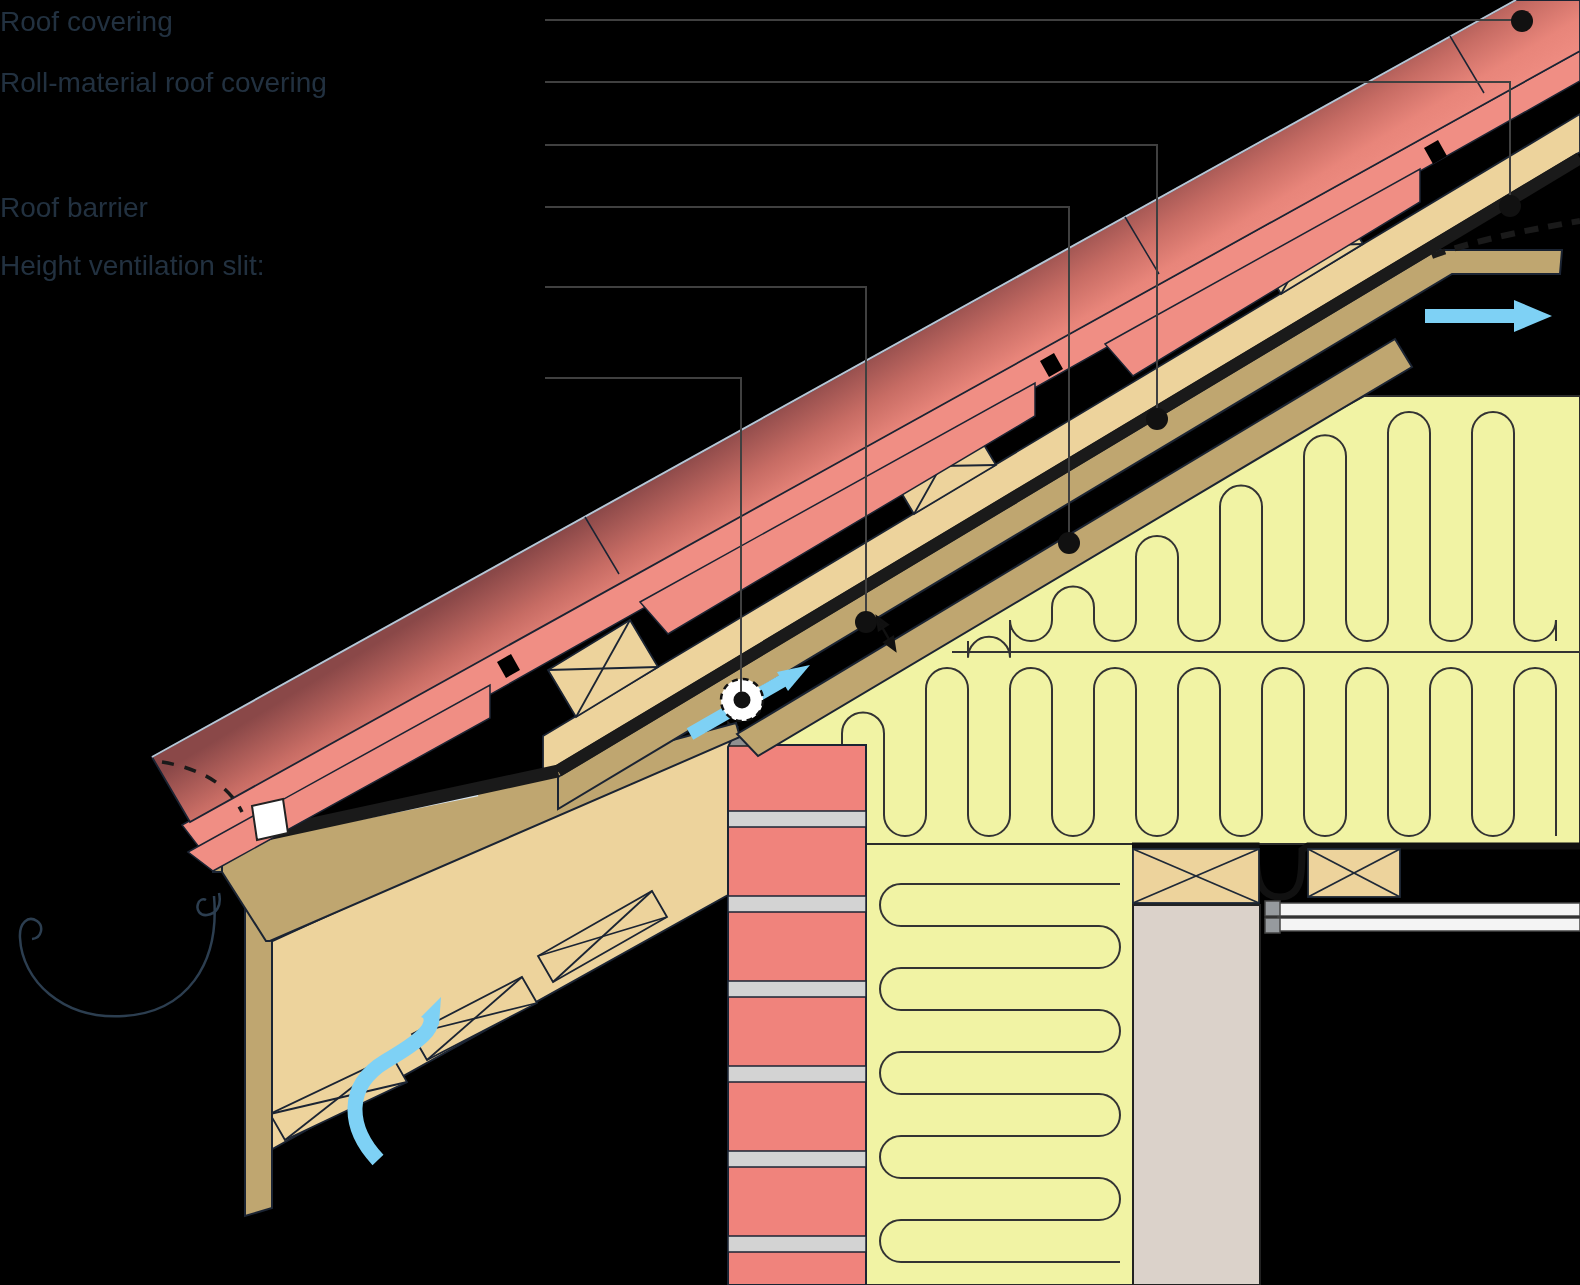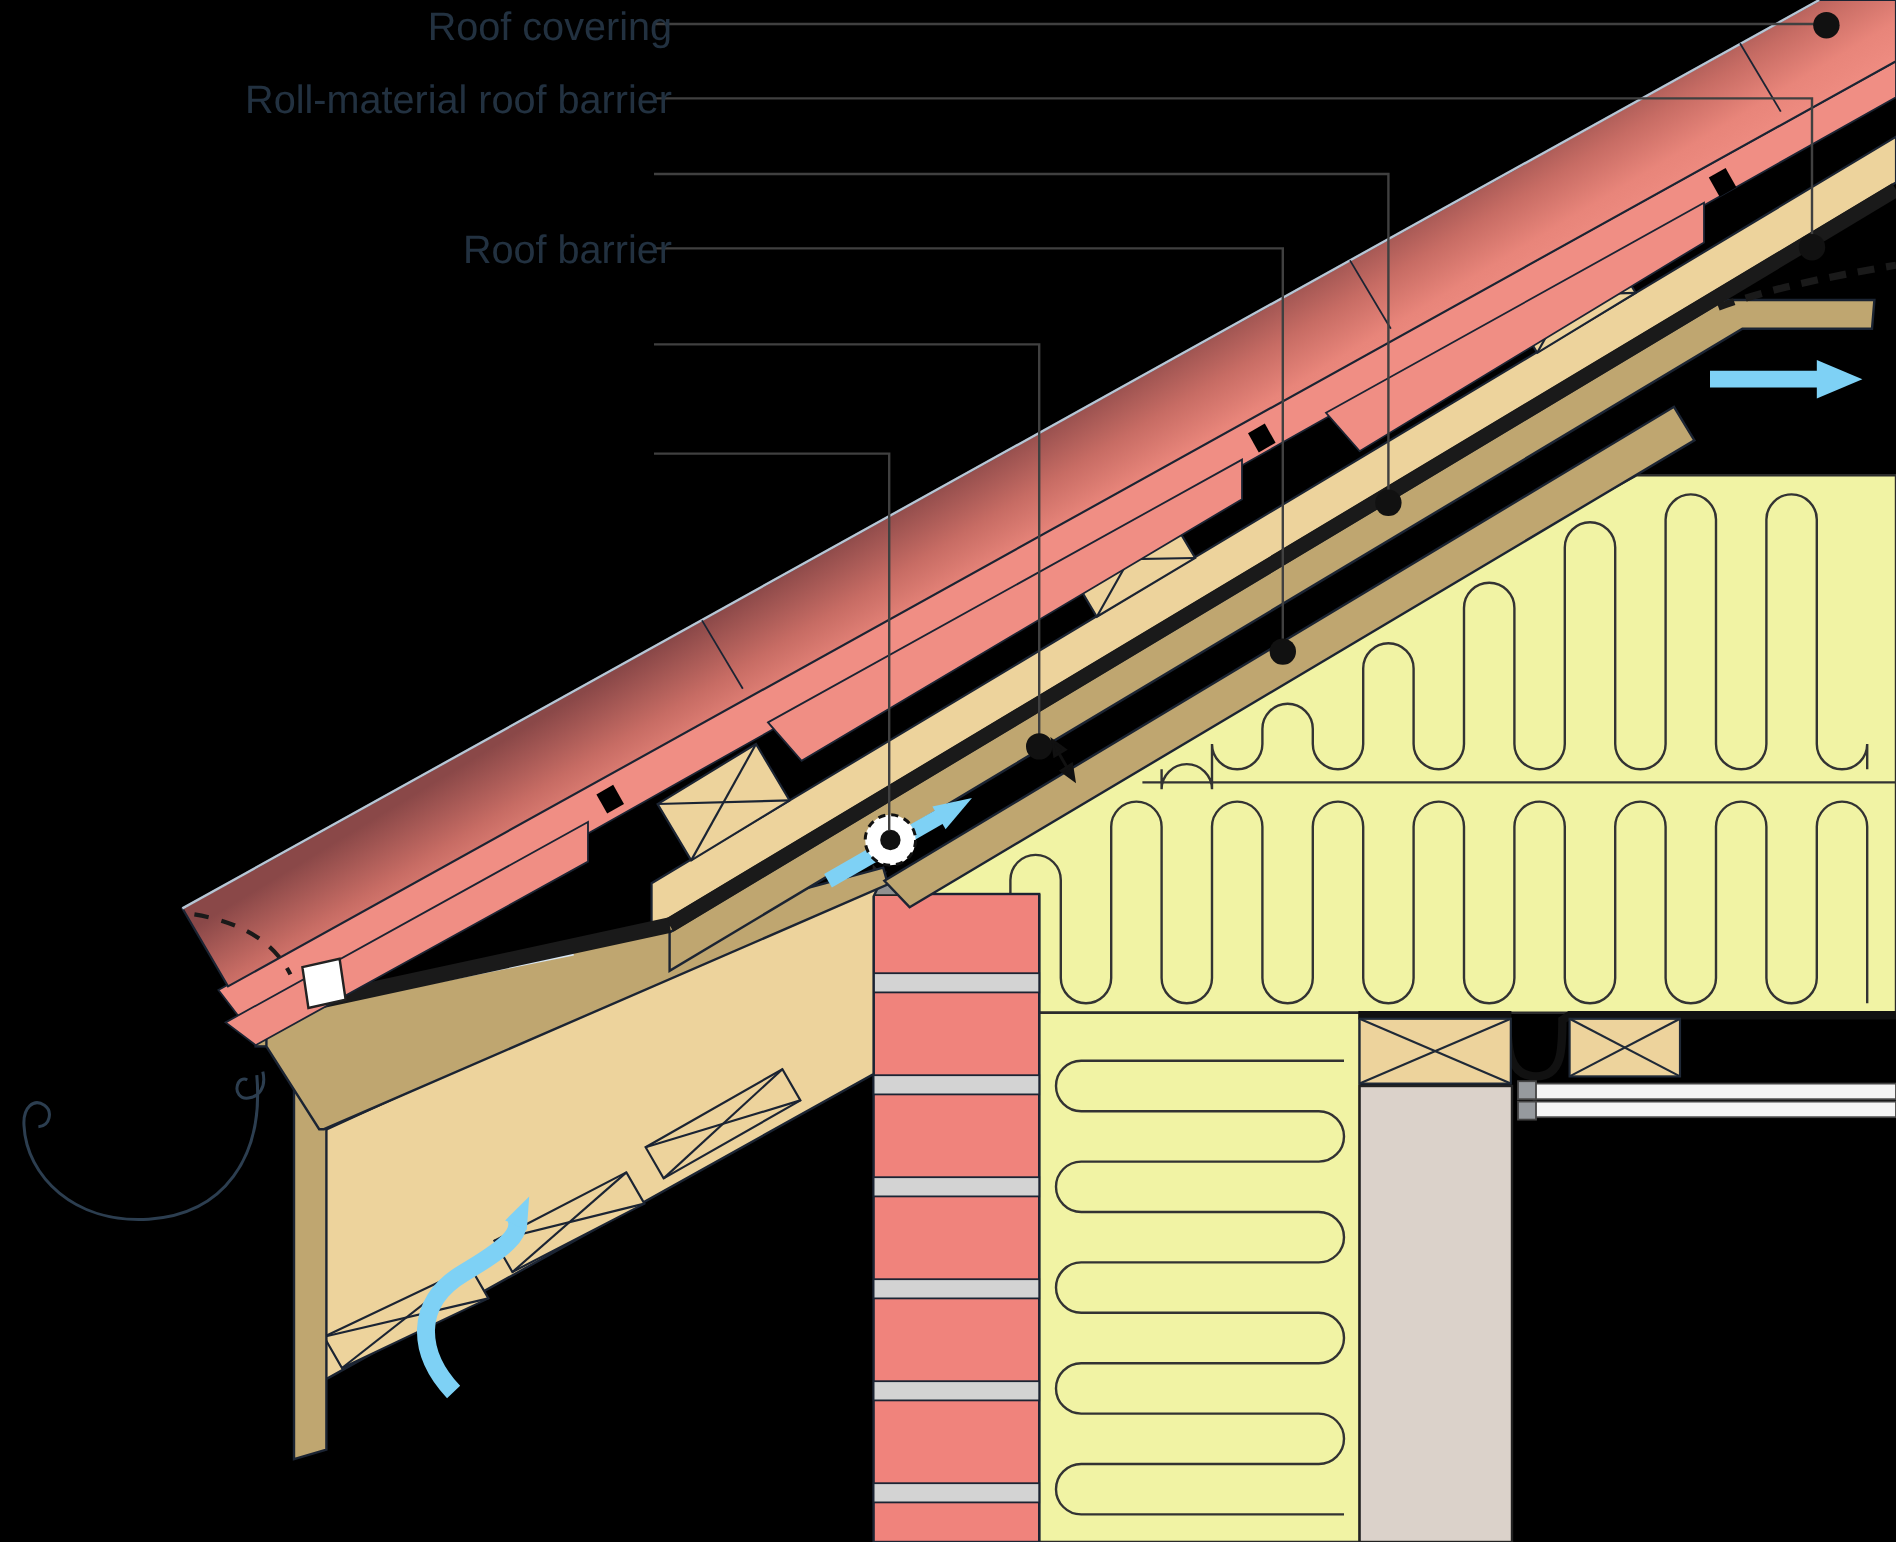--- a/index.html
+++ b/index.html
@@ -1,20 +1,20 @@
 <!DOCTYPE html>
 <html><head>
 <meta charset="utf-8">
 <style>
   html,body{margin:0;padding:0;background:#000;}
   #stage{position:relative;width:1580px;height:1285px;background:#000;overflow:hidden;
          font-family:"Liberation Sans",sans-serif;}
   #stage svg{position:absolute;left:0;top:0;}
-  .lbl{position:absolute;left:0;width:512px;text-align:right;color:#223140;
-       font-size:33px;line-height:42px;white-space:nowrap;padding-left:48px;}
+  .lbl{position:absolute;left:0;width:512px;text-align:left;color:#223140;
+       font-size:28px;line-height:42px;white-space:nowrap;}
 </style>
 </head>
 <body>
 
 <div id="stage">
 
 <svg width="1580" height="1285" viewBox="0 0 1580 1285">
   <defs>
     <linearGradient id="tileGrad" gradientUnits="userSpaceOnUse" x1="600" y1="508" x2="658" y2="604">
       <stop offset="0" stop-color="#8a4848"></stop>
@@ -168,18 +168,19 @@
   <g fill="#111">
     <circle cx="1522" cy="21" r="11"></circle>
     <circle cx="1510" cy="206" r="11"></circle>
     <circle cx="1157" cy="419" r="11"></circle>
     <circle cx="1069" cy="543" r="11"></circle>
     <circle cx="866" cy="622" r="11"></circle>
   </g>
 </svg>
 
 <div class="lbl" style="top:1px"><span>Roof covering</span></div>
-<div class="lbl" style="top:62px"><span>Roll-material roof barrier</span></div>
+<div class="lbl" style="top:62px"><span>Roll-material roof covering</span></div>
 <div class="lbl" style="top:187px"><span>Roof barrier</span></div>
 <div class="lbl" style="top:245px">
+  <div>Height ventilation slit:</div>
 </div>
 
 </div>
 
 </body></html>

